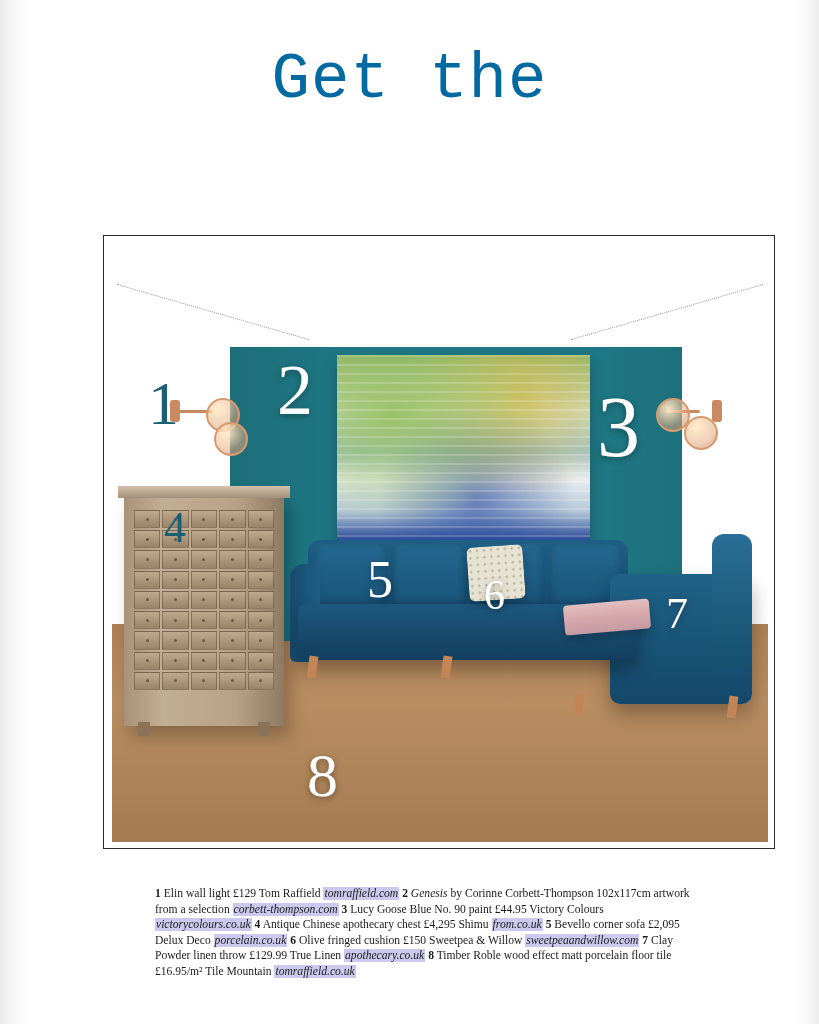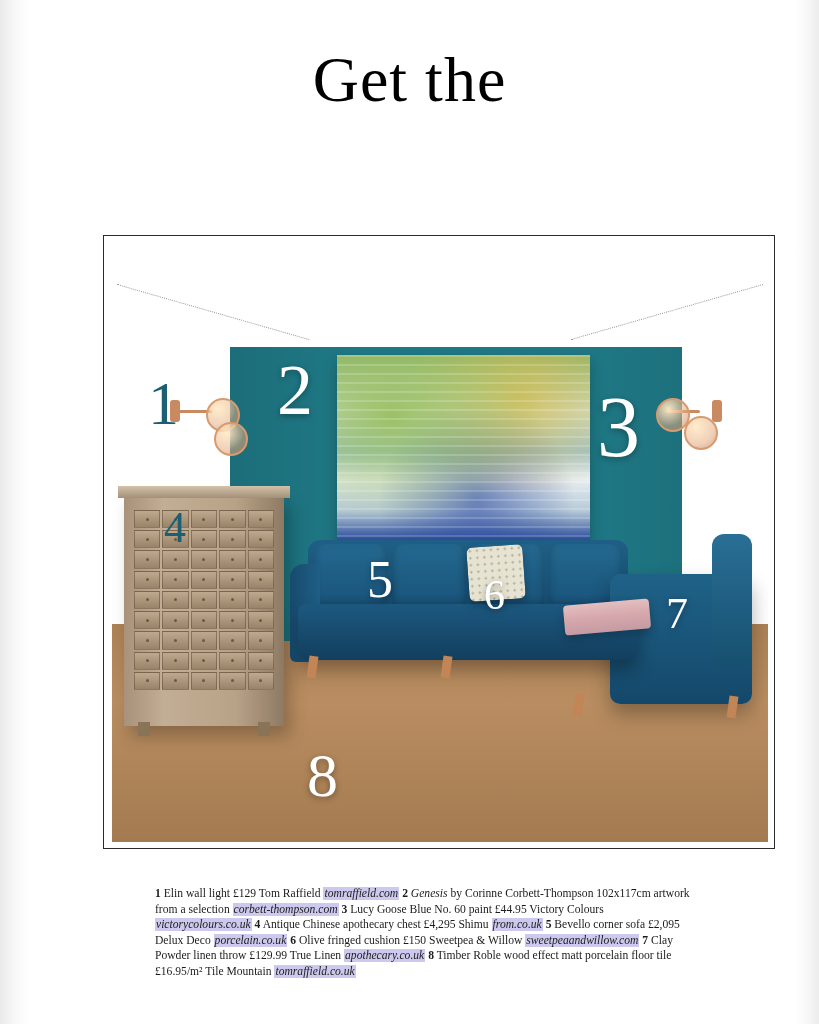--- a/index.html
+++ b/index.html
@@ -34,24 +34,24 @@
   }
 
   
   .title-wrap {
     position: absolute;
     left: 0; top: 48px;
     width: 819px;
     text-align: center;
   }
   .title-get-the {
-    font-family: Liberation Serif, serif;
+    font-family: Liberation Mono, monospace;
     font-size: 64px;
     line-height: 64px;
-    color: #000000;
+    color: #0369a1;
     letter-spacing: 1px;
   }
   .title-look {
     font-family: "Liberation Serif", serif;
     font-size: 96px;
     line-height: 96px;
     color: #1d5f72;
     letter-spacing: 6px;
     font-weight: 400;
     margin-top: 2px;
@@ -433,21 +433,21 @@
   </div>
 
   <div class="caption">
     <span><b>1</b></span>
     <span>Elin wall light £129 Tom Raffield</span>
     <span class="hl">tomraffield.com</span>
     <b>2</b>
     <i>Genesis</i><span> by Corinne Corbett-Thompson 102x117cm artwork from a selection</span>
     <span class="hl">corbett-thompson.com</span>
     <b>3</b>
-    <span>Lucy Goose Blue No. 60 paint £44.95 Victory Colours</span>
+    <span>Lucy Goose Blue No. 90 paint £44.95 Victory Colours</span>
     <span class="hl">victorycolours.co.uk</span>
     <b>4</b>
     <span>Antique Chinese apothecary chest £4,295 Shimu</span>
     <span class="hl">from.co.uk</span>
     <b>5</b>
     <span>Bevello corner sofa £2,095 Delux Deco</span>
     <span class="hl">porcelain.co.uk</span>
     <b>6</b>
     <span>Olive fringed cushion £150 Sweetpea &amp; Willow</span>
     <span class="hl">sweetpeaandwillow.com</span>

